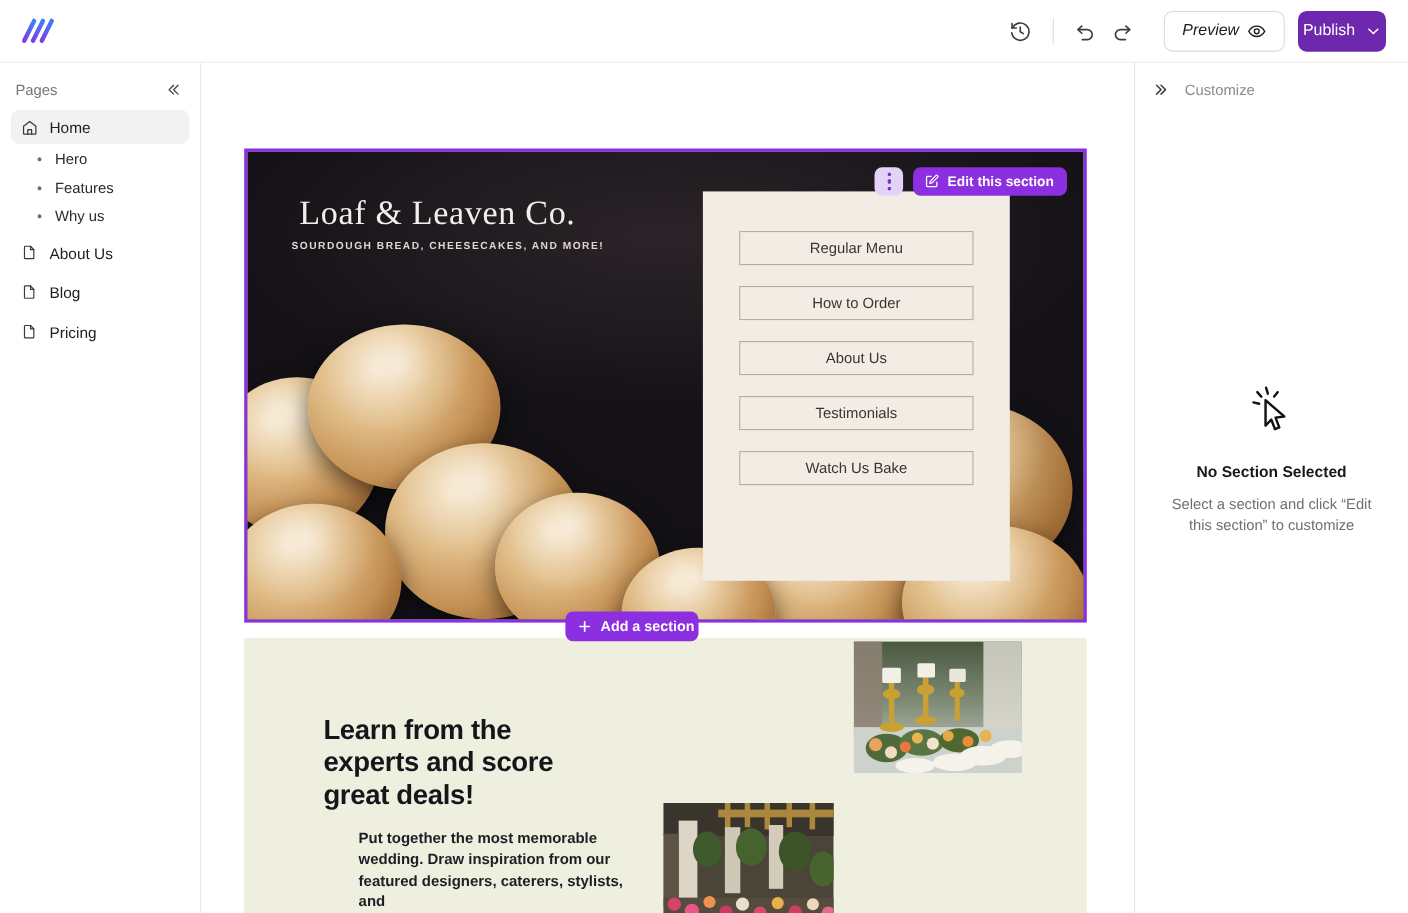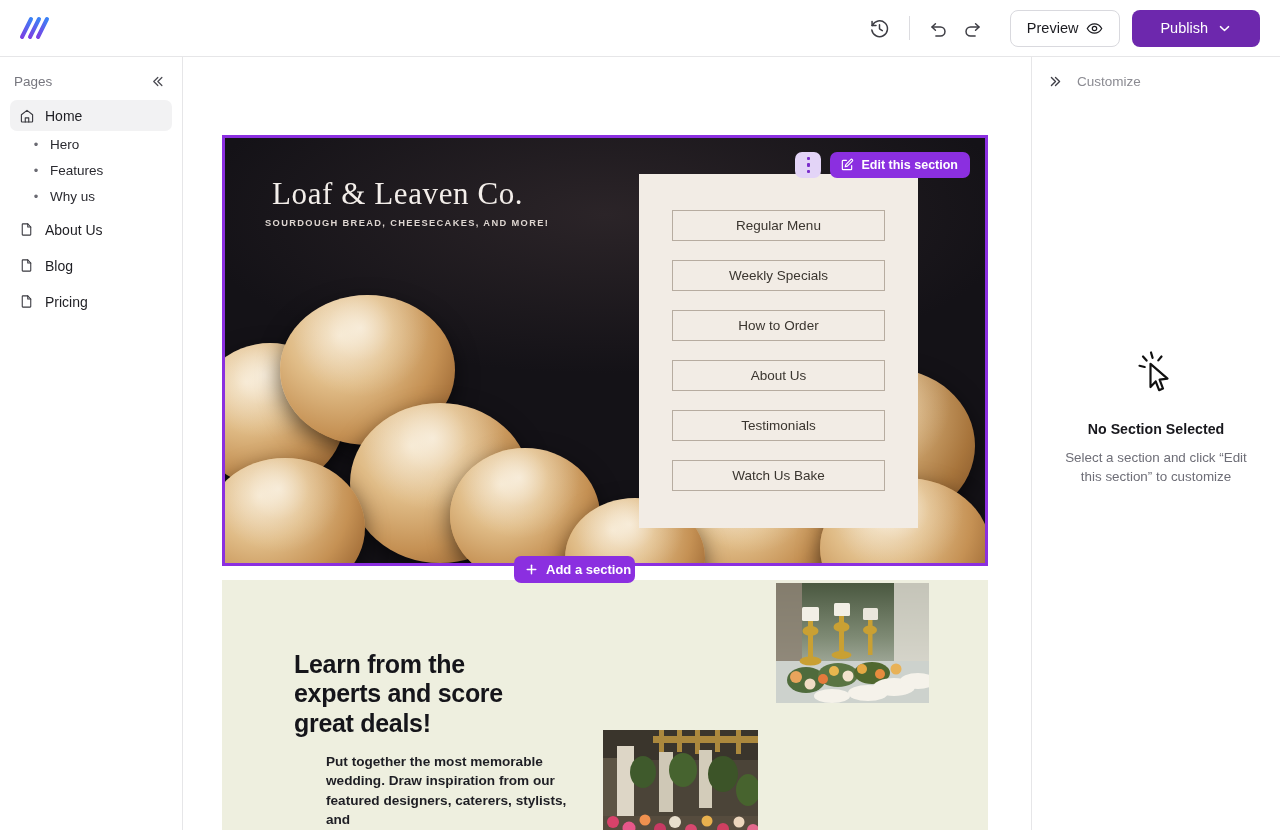--- a/index.html
+++ b/index.html
@@ -25,25 +25,25 @@
     width: 34px; height: 34px; display: flex; align-items: center; justify-content: center;
     border-radius: 6px; cursor: pointer; color: #3c3c43;
   }
   .vdiv { width: 1px; height: 24px; background: #dcdce0; margin: 0 12px; }
   .gap-lg { width: 20px; }
   .btn-preview {
     display: flex; align-items: center; gap: 8px;
     height: 37px; padding: 0 16px;
     border: 1px solid #d9d9de; border-radius: 8px;
     background: #fff; color: #1b1b20;
-    font-size: 14.5px; cursor: pointer;
+    font-size: 14.5px; cursor: pointer; font-style: italic;
   }
   .btn-publish {
     display: flex; align-items: center; gap: 9px;
-    height: 37px; padding: 0 28px;
+    height: 37px; padding: 0 4px;
     border: none; border-radius: 8px;
     background: #6d28ad; color: #fff;
     font-size: 14.5px; cursor: pointer; margin-left: 12px;
   }
 
   
   .body { flex: 1; display: flex; min-height: 0; }
 
   
   .sidebar {
@@ -318,23 +318,20 @@
               <div class="roll" style="left:340px; top:225px; width:140px; height:120px;"></div>
             </div>
 
             <div class="hero-title">Loaf &amp; Leaven Co.</div>
             <div class="hero-sub">SOURDOUGH BREAD, CHEESECAKES, AND MORE!</div>
 
             <div class="menucard">
               <div class="menu-list">
                 <button class="menu-btn">
                   <span>Regular Menu</span>
-                </button>
-                <button class="menu-btn">
-                  <span>Weekly Specials</span>
                 </button>
                 <button class="menu-btn">
                   <span>How to Order</span>
                 </button>
                 <button class="menu-btn">
                   <span>About Us</span>
                 </button>
                 <button class="menu-btn">
                   <span>Testimonials</span>
                 </button>

